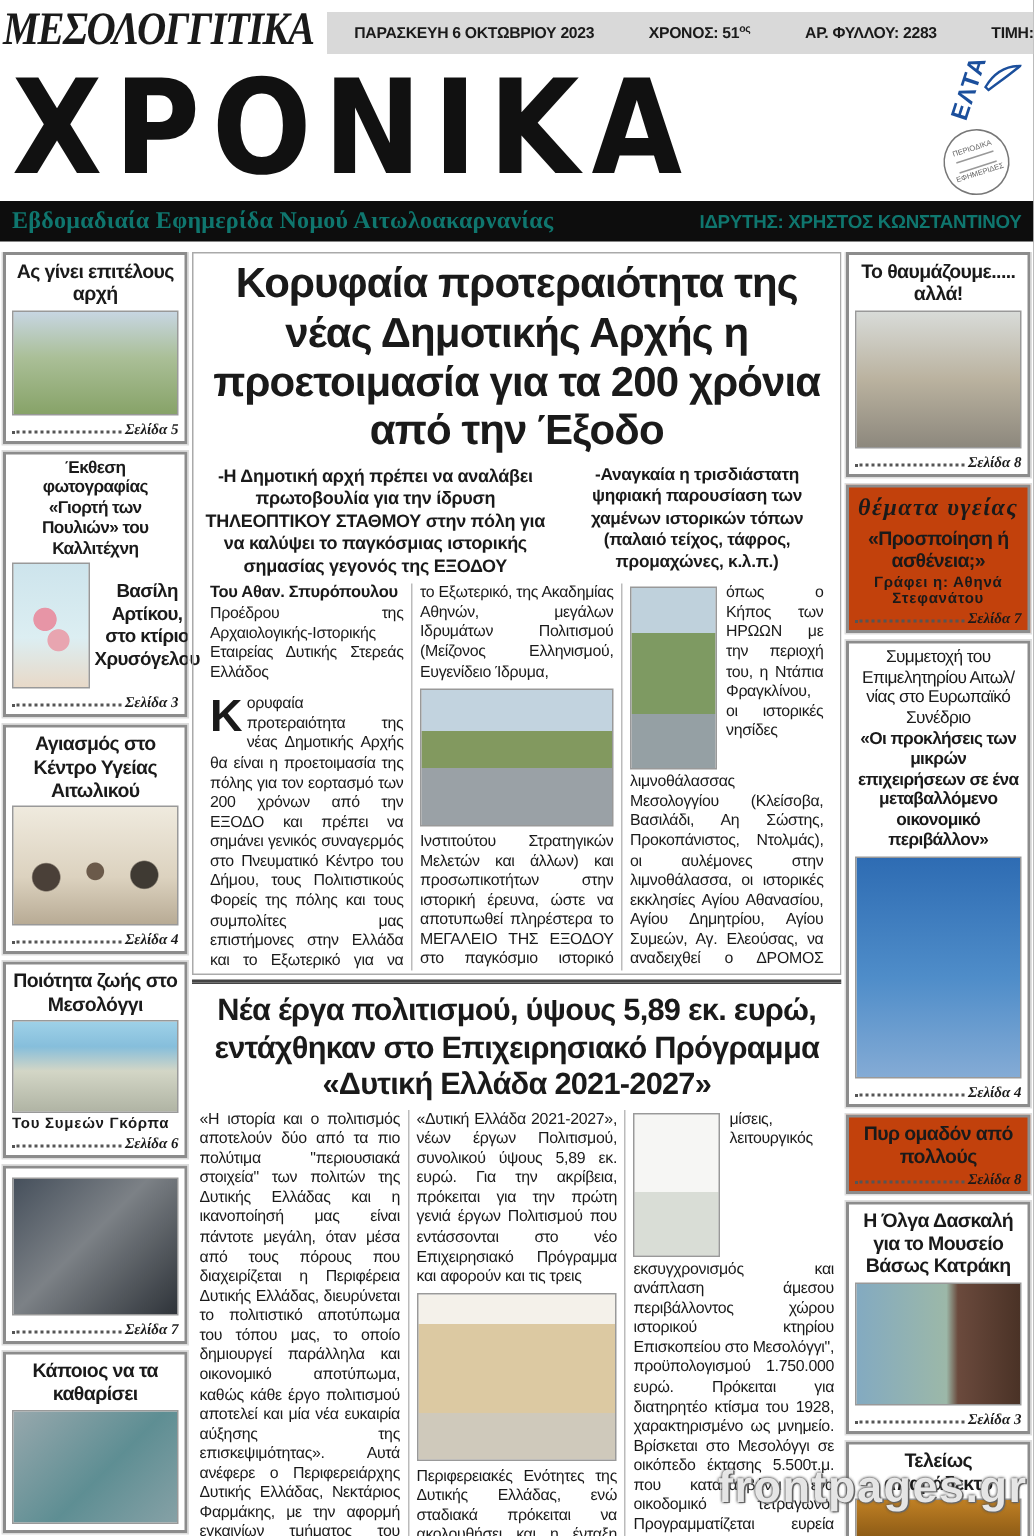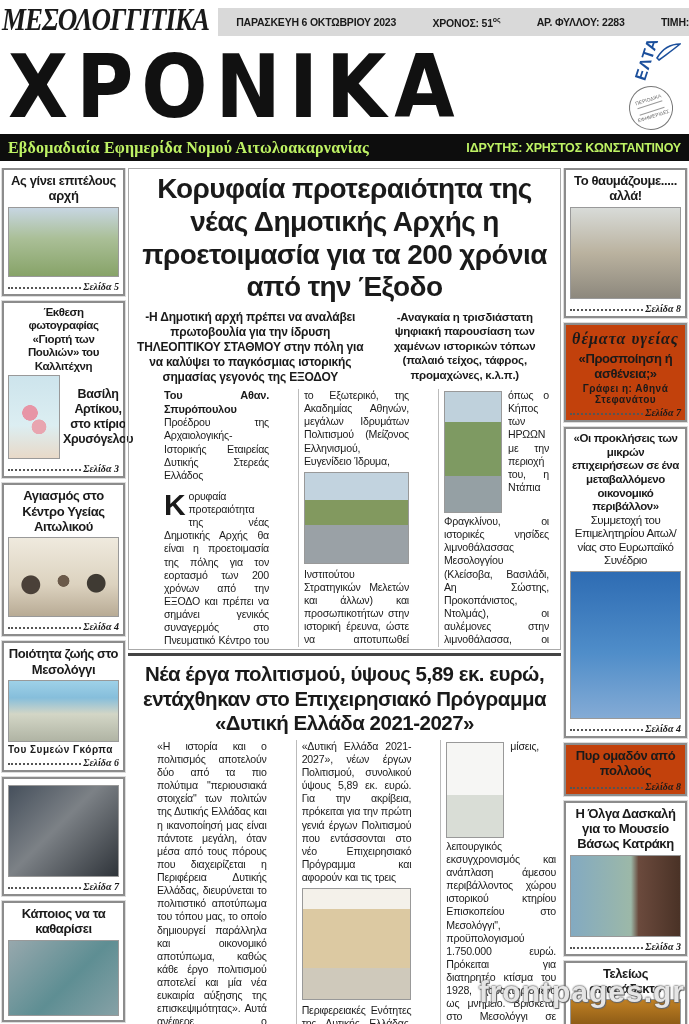--- a/index.html
+++ b/index.html
@@ -41,21 +41,21 @@
     position:absolute; right:14px; top:44px; width:44px; height:44px;
     border:1.5px solid #777; border-radius:50%;
     display:flex; flex-direction:column; align-items:center; justify-content:center;
     font-size:5px; color:#666; text-align:center; line-height:1.4; gap:1px;
     transform:rotate(-18deg); background:#fff;
   }
   .postmark .pm-mid { width:26px; border-top:1px solid #999; border-bottom:1px solid #999; height:8px; }
   
   .blackbar {
     position:absolute; left:0; top:134px; width:689px; height:27px; background:#0d0d0d;
-    color:#bef264; display:flex; align-items:center; justify-content:space-between; padding:0 8px;
+    color:#0f766e; display:flex; align-items:center; justify-content:space-between; padding:0 8px;
   }
   .blackbar .bb-left {
     font-family:"Liberation Serif","DejaVu Serif",serif; font-weight:bold; font-size:16px; letter-spacing:0.2px;
   }
   .blackbar .bb-right { font-size:12.5px; font-weight:bold; letter-spacing:-0.2px; }
   
   .cols {
     position:absolute; left:0; top:168px; width:689px; height:856px;
     display:flex; gap:3px; padding:0 2px; overflow:hidden;
   }
@@ -109,21 +109,21 @@
   .headline {
     text-align:center; font-weight:bold; font-size:28px; line-height:1.17; letter-spacing:-0.6px;
   }
   .subheads { display:flex; gap:10px; margin-top:6px; }
   .subhead { font-weight:bold; text-align:center; line-height:1.25; letter-spacing:-0.2px; }
   .subhead.left  { flex:0 0 55%; font-size:12px; }
   .subhead.right { flex:1; font-size:11.5px; }
   .art-body { display:flex; margin-top:4px; }
   .art-col {
     flex:1; padding:0 5px; font-size:10.6px; line-height:1.24; text-align:justify;
-    letter-spacing:-0.2px; overflow:hidden;margin-left:24px;
+    letter-spacing:-0.2px; overflow:hidden;
   }
   .art-col + .art-col { border-left:1px solid #bbb; }
   .byline-name { font-weight:bold; font-size:11px; }
   .byline-role { font-size:10.6px; margin-bottom:8px; }
   .dropcap {
     float:left; font-size:30px; line-height:0.85; font-weight:bold; padding:2px 3px 0 0;
   }
   .art-photo { border:1px solid #999; margin:4px 0; }
   .ph-c1 { width:100%; height:92px; background:linear-gradient(180deg,#c2d3df 0 30%,#82995f 30% 58%,#9aa1a6 58% 100%); }
   .ph-c1f { float:left; width:58px; height:122px; margin:2px 6px 2px 0;
@@ -291,22 +291,22 @@
       <div class="sbox gray">
         <div class="skicker">θέματα υγείας</div>
         <div class="stitle">«Προσποίηση ή ασθένεια;»</div>
         <div class="sbyline" style="text-align:center;margin-top:2px">Γράφει η: Αθηνά Στεφανάτου</div>
         <div class="pagelink">
             <span class="dots"></span>
             <span class="plabel">Σελίδα 7</span>
           </div>
       </div>
       <div class="sbox">
+        <div class="stitle small" style="font-weight:normal">Συμμετοχή του Επιμελητηρίου Αιτωλ/νίας στο Ευρωπαϊκό Συνέδριο</div>
         <div class="stitle small">«Οι προκλήσεις των μικρών επιχειρήσεων σε ένα μεταβαλλόμενο οικονομικό περιβάλλον»</div>
-        <div class="stitle small" style="font-weight:normal">Συμμετοχή του Επιμελητηρίου Αιτωλ/νίας στο Ευρωπαϊκό Συνέδριο</div>
         <div class="sphoto ph-r2"></div>
         <div class="pagelink">
             <span class="dots"></span>
             <span class="plabel">Σελίδα 4</span>
           </div>
       </div>
       <div class="sbox gray">
         <div class="stitle">Πυρ ομαδόν από πολλούς</div>
         <div class="pagelink">
             <span class="dots"></span>

